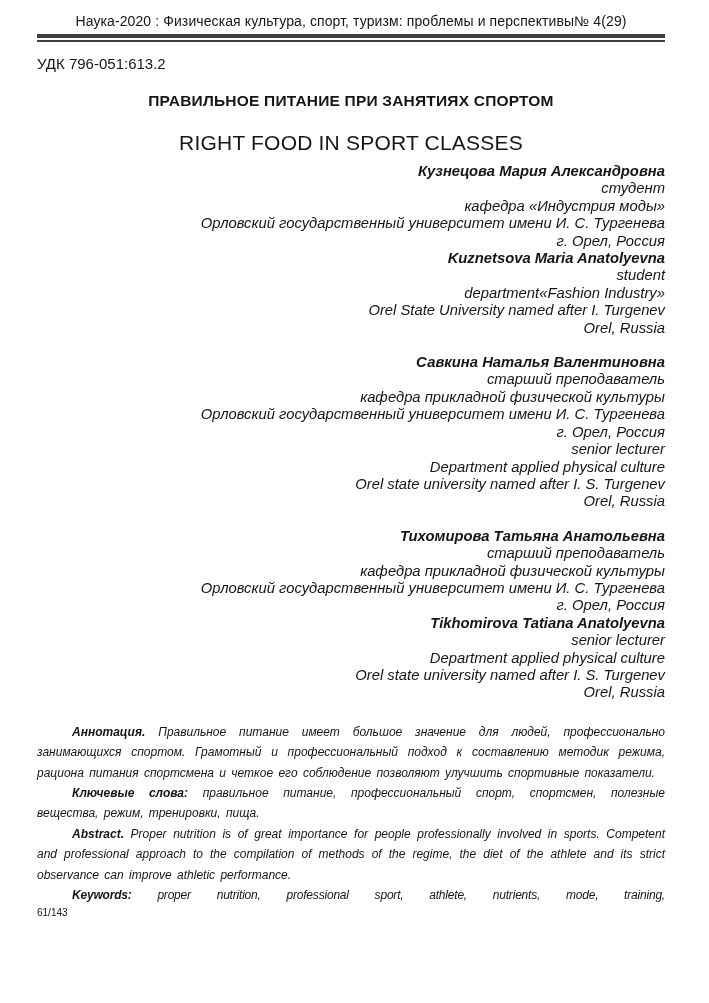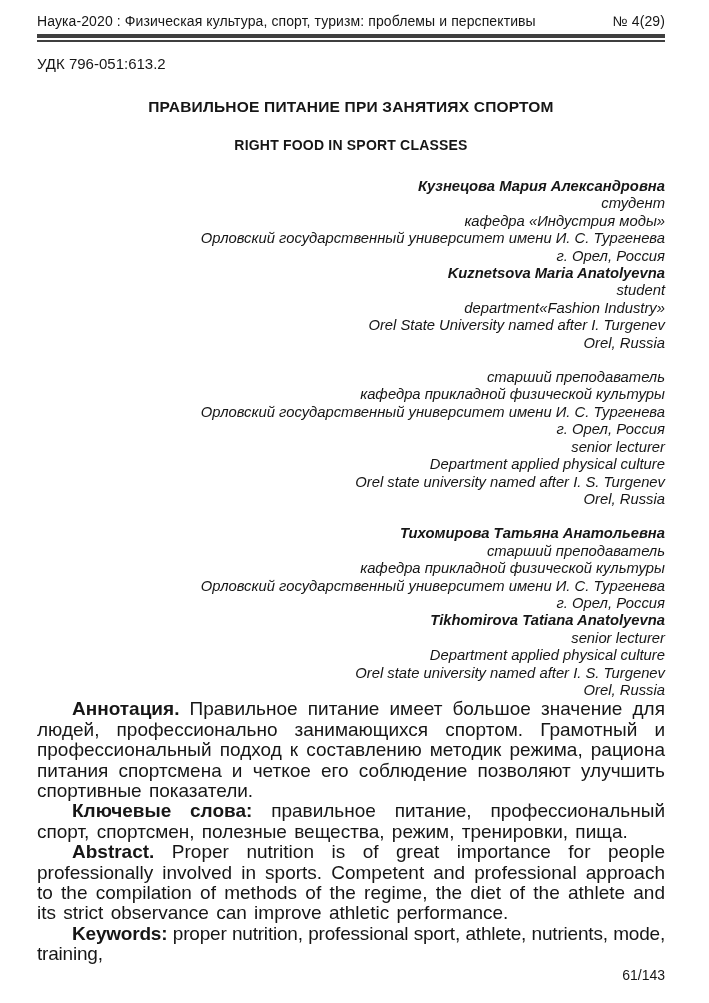--- a/index.html
+++ b/index.html
@@ -10,77 +10,79 @@
     overflow: hidden;
   }
   .page {
     box-sizing: border-box;
     width: 709px; height: 1003px;
     padding: 13px 44px 0 37px;
     background: #ffffff;
   }
   .header-row {
     display: flex;
-    justify-content: space-between;
+    justify-content: center;
     align-items: baseline;
     font-size: 14px;
     letter-spacing: 0.1px;
   }
   .double-rule {
     margin-top: 5px;
     height: 8px;
     box-sizing: border-box;
     border-top: 4px solid #3f3f3f;
     border-bottom: 2px solid #3f3f3f;
   }
   .udc {
     margin-top: 13px;
     font-size: 15px;
   }
   .title-ru {
-    margin-top: 26px;
+    margin-top: 20px;
     text-align: center;
     font-weight: bold;
     font-size: 15.5px;
     letter-spacing: 0.2px;
   }
   .title-en {
     margin-top: 21px;
     text-align: center;
-    font-weight: bold;
-    font-size: 14px;
+    font-weight: normal;
+    font-size: 21px;
     letter-spacing: 0.2px;
   }
   .authors {
-    margin-top: 25px;
+    margin-top: 8px;
     text-align: right;
     font-style: italic;
     font-size: 14.8px;
     line-height: 17.4px;
   }
   .author-block { margin-bottom: 17px; }
   .author-block:last-child { margin-bottom: 0; }
   .name { font-weight: bold; }
   .body-text {
-    font-size: 19px;
+    margin-top: 20px;
+    font-style: italic;
+    font-size: 12px;
     line-height: 20.4px;
     text-align: justify;
     word-spacing: 2px;
   }
   .body-text p { margin: 0; text-indent: 35px; }
   .lead { font-weight: bold; }
   .cutoff {
     text-align-last: justify;
     word-spacing: normal;
     letter-spacing: -0.2px;
   }
   .pageno {
     margin-top: 2px;
-    text-align: right;
-    font-size: 14px;
+    text-align: left;
+    font-size: 10px;
     font-style: normal;
   }
 </style>
 </head>
 <body>
 
 <div class="page">
 
   <div class="header-row">
     <span>Наука-2020 : Физическая культура, спорт, туризм: проблемы и перспективы</span>
@@ -102,20 +104,21 @@
       <div>Орловский государственный университет имени И. С. Тургенева</div>
       <div>г. Орел, Россия</div>
       <div class="name">Kuznetsova Maria Anatolyevna</div>
       <div>student</div>
       <div>department«Fashion Industry»</div>
       <div>Orel State University named after I. Turgenev</div>
       <div>Orel, Russia</div>
     </div>
 
     <div class="author-block">
+      <div class="name">Савкина Наталья Валентиновна</div>
       <div>старший преподаватель</div>
       <div>кафедра прикладной физической культуры</div>
       <div>Орловский государственный университет имени И. С. Тургенева</div>
       <div>г. Орел, Россия</div>
       <div>senior lecturer</div>
       <div>Department applied physical culture</div>
       <div>Orel state university named after I. S. Turgenev</div>
       <div>Orel, Russia</div>
     </div>
 

